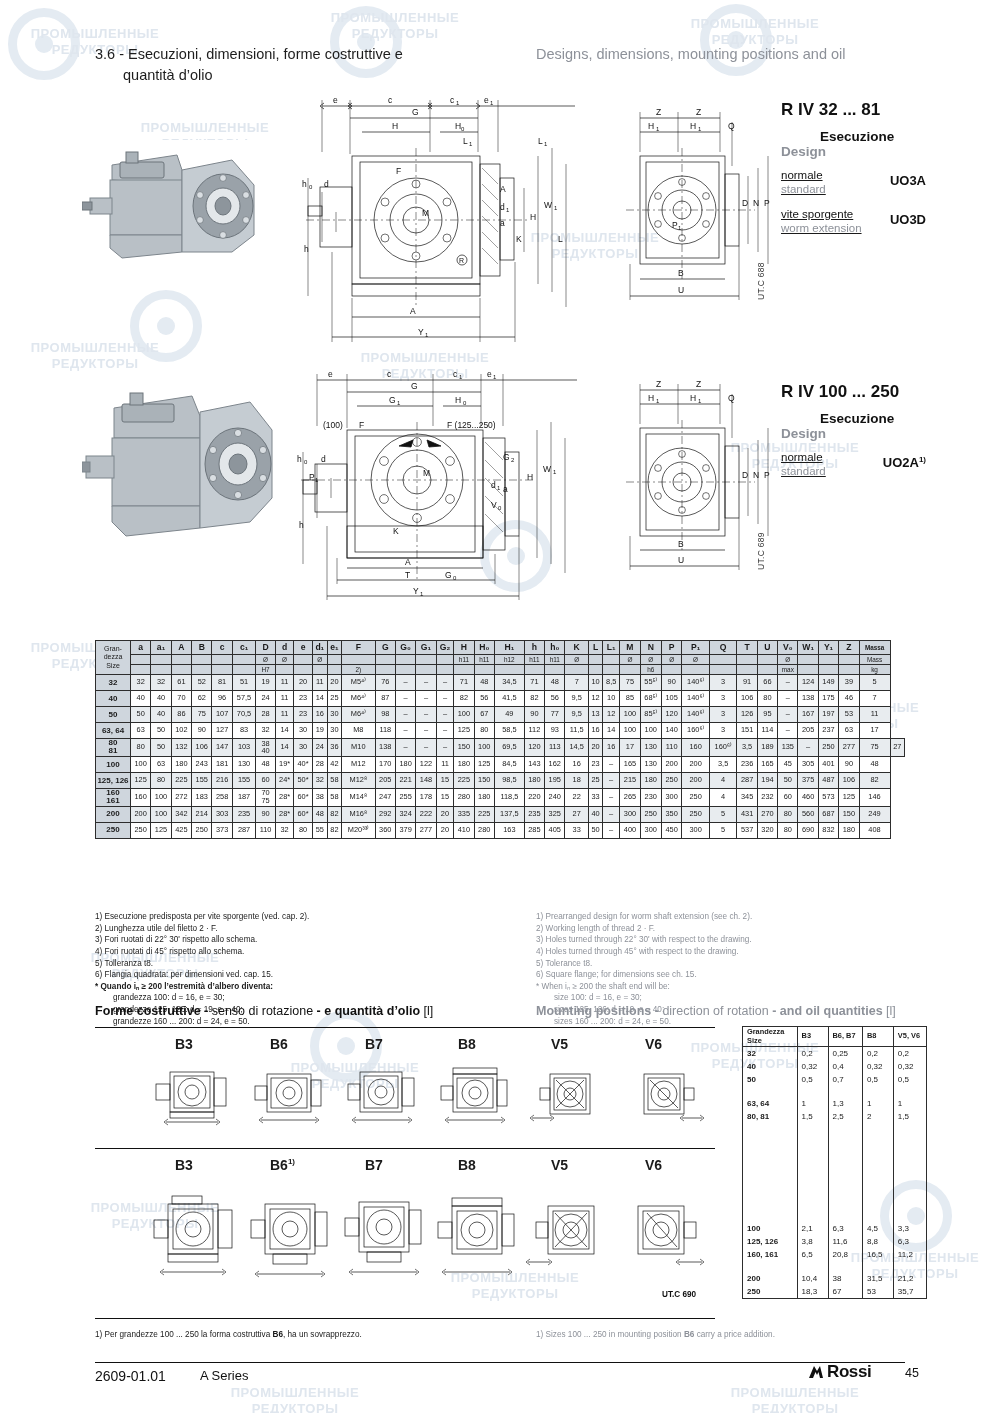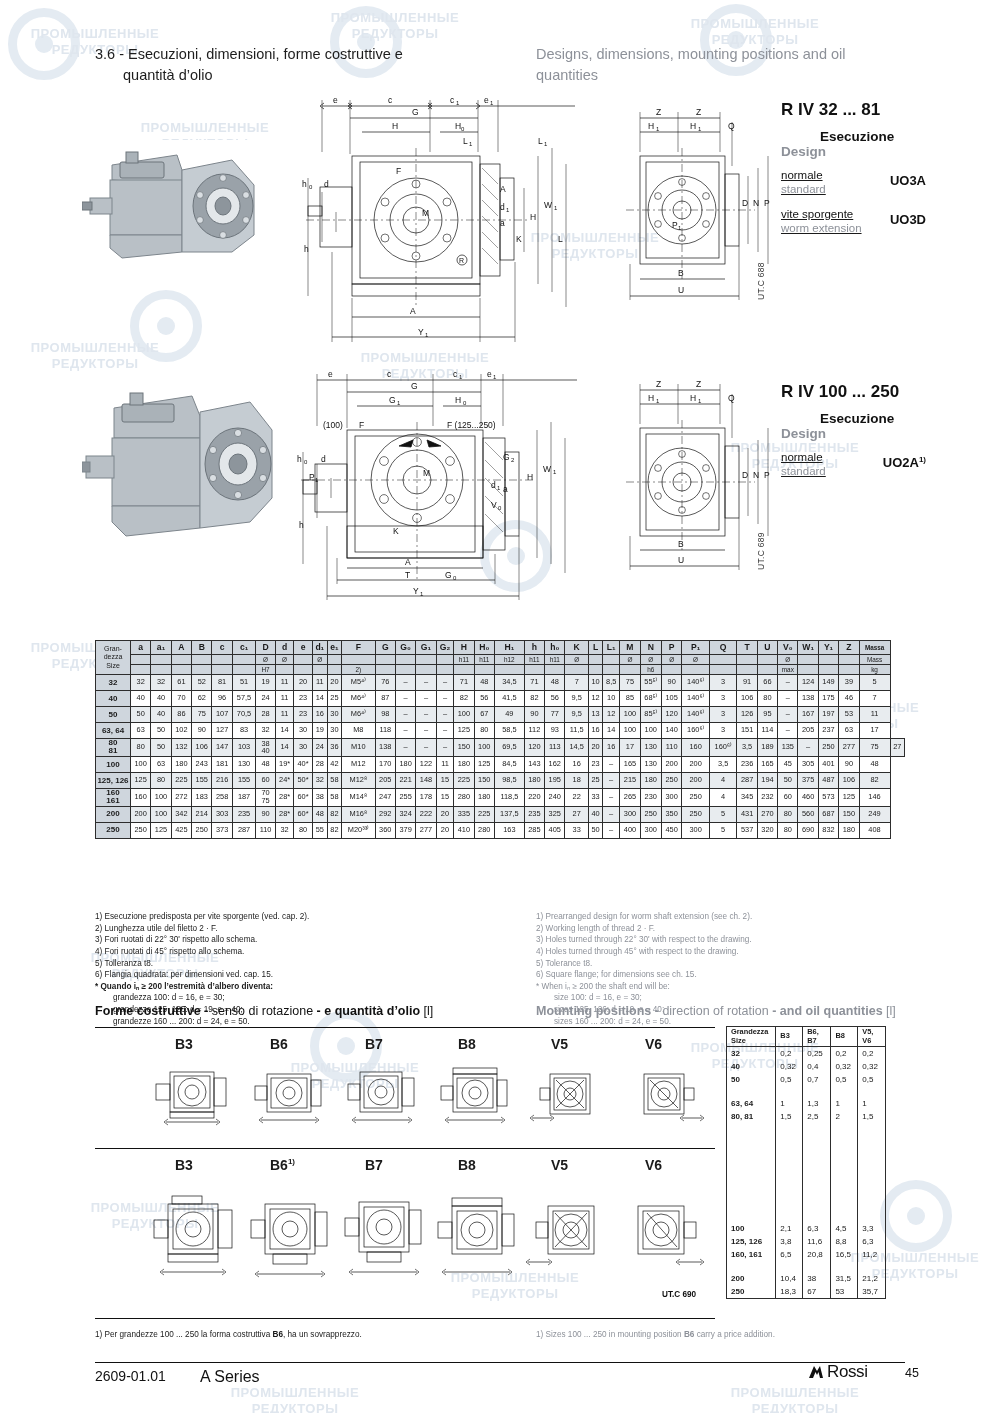--- a/index.html
+++ b/index.html
@@ -58,38 +58,38 @@
   .notes .ind2{display:block;padding-left:18px;}
 
   
   .mp-title-it{position:absolute;left:95px;top:1004px;font-size:12.5px;color:#111;}
   .mp-title-it b{font-weight:bold;}
   .mp-title-en{position:absolute;left:536px;top:1004px;font-size:12.5px;color:#8d9199;}
   .mp-title-en b{font-weight:bold;color:#8d9199;}
 
   .mp-labels{position:absolute;font-size:14px;font-weight:bold;}
 
-  .oil{position:absolute;left:726px;top:1026px;width:160px;border-collapse:collapse;font-size:8px;}
+  .oil{position:absolute;left:742px;top:1026px;width:185px;border-collapse:collapse;font-size:8px;}
   .oil th,.oil td{border-left:.6px solid #2d2d2d;border-right:.6px solid #2d2d2d;padding:1px 4px;text-align:left;height:11px;}
   .oil thead th{border-top:.6px solid #2d2d2d;border-bottom:.6px solid #2d2d2d;font-size:7.4px;font-weight:bold;line-height:1.15;}
   .oil td.sz{font-weight:bold;}
   .oil tr.gap td{height:9px;border:none;border-left:.6px solid #2d2d2d;border-right:.6px solid #2d2d2d;}
 
   .hr{position:absolute;height:1px;background:#111;}
 
   .fnote{position:absolute;font-size:8.2px;}
   .fnote.it{left:95px;top:1330px;color:#1a1a1a;}
   .fnote.en{left:536px;top:1330px;color:#8d9199;}
 
   
   .footer-line{position:absolute;left:95px;top:1362px;width:810px;height:1px;background:#111;}
   .f-left{position:absolute;left:95px;top:1368px;font-size:14px;color:#111;}
-  .f-series{position:absolute;left:200px;top:1368px;font-size:16px;color:#111;}
+  .f-series{position:absolute;left:200px;top:1368px;font-size:13px;color:#111;}
   .f-page{position:absolute;left:905px;top:1366px;font-size:12.5px;color:#111;}
-  .f-logo{position:absolute;left:808px;top:1362px;font-size:17px;font-weight:normal;color:#111;letter-spacing:-.4px;}
+  .f-logo{position:absolute;left:808px;top:1362px;font-size:17px;font-weight:bold;color:#111;letter-spacing:-.4px;}
   .f-logo .mark{display:inline-block;width:16px;height:14px;margin-right:3px;vertical-align:-2px;}
 </style>
 </head>
 <body>
 
 <div class="wm-layer">
   <div class="wm-ring" style="left:8px;top:8px;"></div>
   <div class="wm" style="left:0px;top:26px;width:190px;">ПРОМЫШЛЕННЫЕ
 РЕДУКТОРЫ</div>
 
@@ -140,21 +140,20 @@
 </div>
 
 <div class="page">
 
   <div class="sec-no">
     <span class="ind">3.6 - Esecuzioni,  dimensioni,  forme costruttive  e</span>
     <span style="display:block;padding-left:28px;">quantità d’olio</span>
   </div>
   <div class="sec-en">
     <span style="display:block;">Designs, dimensions, mounting positions and oil</span>
-    <span style="display:block;">quantities</span>
   </div>
 
   <div class="draw" style="left:82px;top:140px;width:190px;height:140px;">
     <svg width="190" height="140" viewBox="0 0 190 140">
       <rect x="0" y="0" width="190" height="140" fill="#ffffff"></rect>
       <g fill="#b9c0c6" stroke="#7d858c" stroke-width="1">
         <path d="M30 40 L30 25 L95 15 L100 30 L100 45 Z"></path>
         <rect x="28" y="40" width="72" height="55"></rect>
         <path d="M28 95 L100 95 L100 112 L40 118 L28 108 Z"></path>
         <path d="M100 30 L150 20 L172 45 L172 95 L150 112 L100 112 Z" fill="#c5ccd2"></path>

